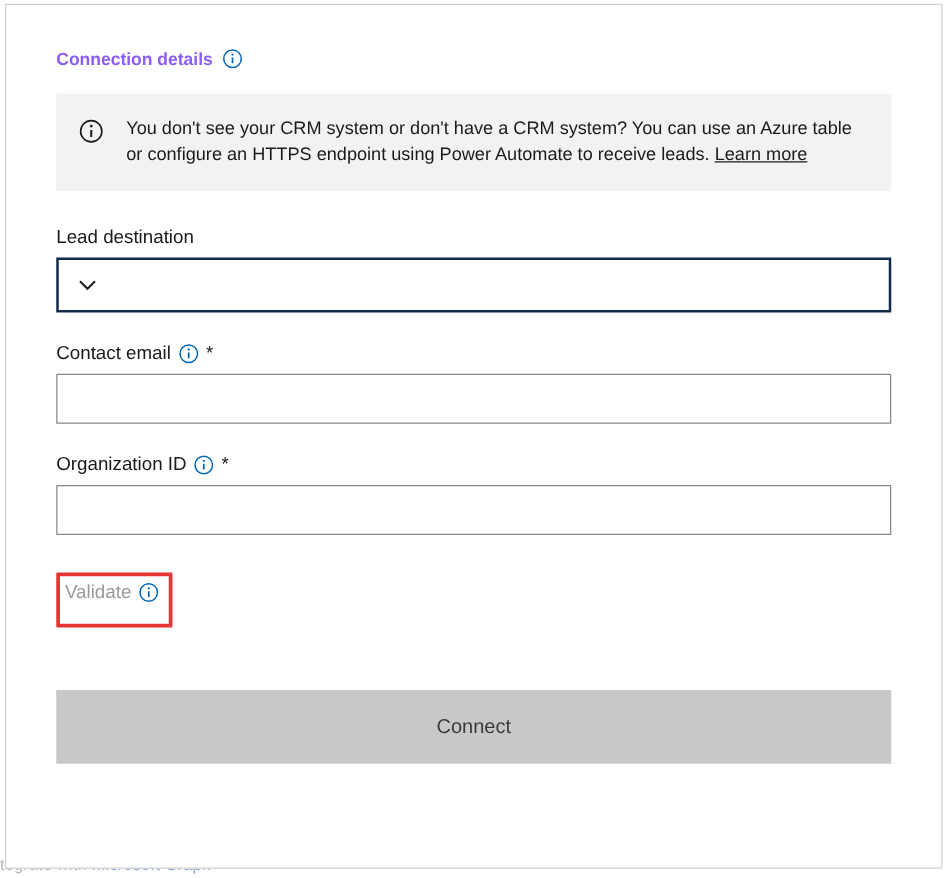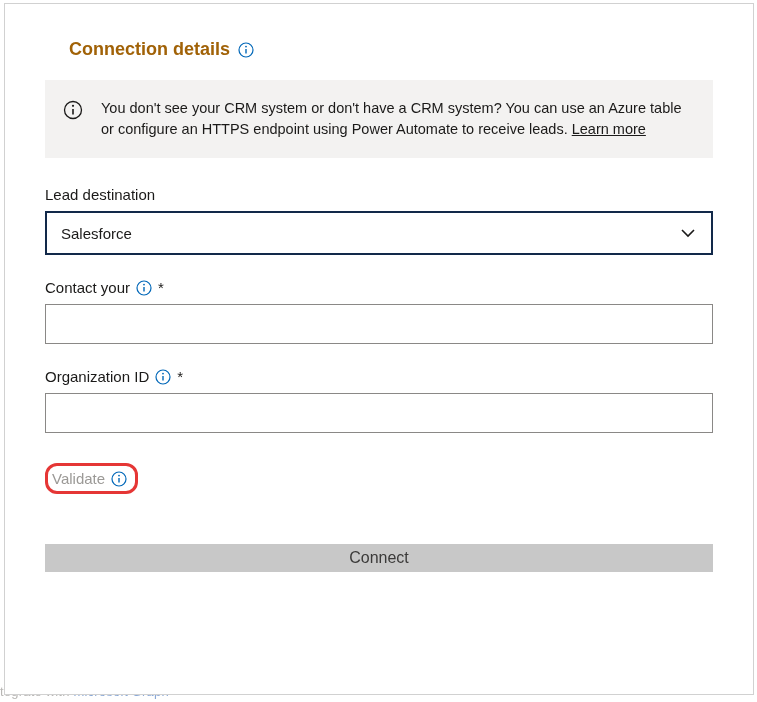--- a/index.html
+++ b/index.html
@@ -18,24 +18,23 @@
       padding: 35px 40px 30px 40px;
       background: #ffffff;
     }
     .heading-row {
       display: flex;
       align-items: center;
       gap: 8px;
       margin-bottom: 20px;
     }
     .heading {
-      font-size: 18px;
+      font-size: 14px;
       font-weight: 600;
-      color: #a16207;
-      margin-left: 24px;
+      color: #8b5cf6;
     }
     .info-icon {
       width: 16px;
       height: 16px;
       display: inline-flex;
       align-items: center;
       justify-content: center;
       flex-shrink: 0;
     }
     .info-icon svg { display: block; }
@@ -100,35 +99,35 @@
       outline: none;
     }
     .validate-row {
       display: inline-flex;
       align-items: center;
       gap: 6px;
       margin-top: 6px;
       margin-bottom: 50px;
       position: relative;
       border: 3px solid #e53635;
-      padding: 4px 8px 4px 4px;
-      border-radius: 12px;
+      padding: 4px 8px 17px 4px;
+      border-radius: 1px;
     }
     .validate-link {
       font-size: 15px;
       color: #9b9996;
       cursor: pointer;
     }
     .button-row {
       display: flex;
       gap: 10px;
     }
     .btn {
       flex: 1;
-      height: 28px;
+      height: 59px;
       font-size: 16px;
       font-family: inherit;
       cursor: pointer;
       display: flex;
       align-items: center;
       justify-content: center;
     }
     .btn-connect {
       background: #c8c8c8;
       border: none;
@@ -182,32 +181,31 @@
     <div class="info-banner-text">
       <span>You don't see your CRM system or don't have a CRM system? You can use an Azure table or configure an HTTPS endpoint using Power Automate to receive leads. </span><a href="#">Learn more</a>
     </div>
   </div>
 
   <div class="field-group">
     <div class="field-label">
       <span>Lead destination</span>
     </div>
     <div class="select-wrap">
-      <span class="select-value">Salesforce</span>
       <span class="chevron">
         <svg viewBox="0 0 18 18" width="18" height="18" fill="none" stroke="#1b1a19" stroke-width="1.6">
           <polyline points="3,6 9,12 15,6"></polyline>
         </svg>
       </span>
     </div>
   </div>
 
   <div class="field-group">
     <div class="field-label">
-      <span>Contact your</span>
+      <span>Contact email</span>
       <span class="info-icon">
         <svg viewBox="0 0 16 16" width="16" height="16" fill="none" stroke="#0067b8" stroke-width="1.2">
           <circle cx="8" cy="8" r="7"></circle>
           <line x1="8" y1="7" x2="8" y2="11.5" stroke-width="1.4"></line>
           <circle cx="8" cy="4.6" r="0.9" fill="#0067b8" stroke="none"></circle>
         </svg>
       </span>
       <span class="required-mark">*</span>
     </div>
     <input type="text" class="text-input" value="" style="">

